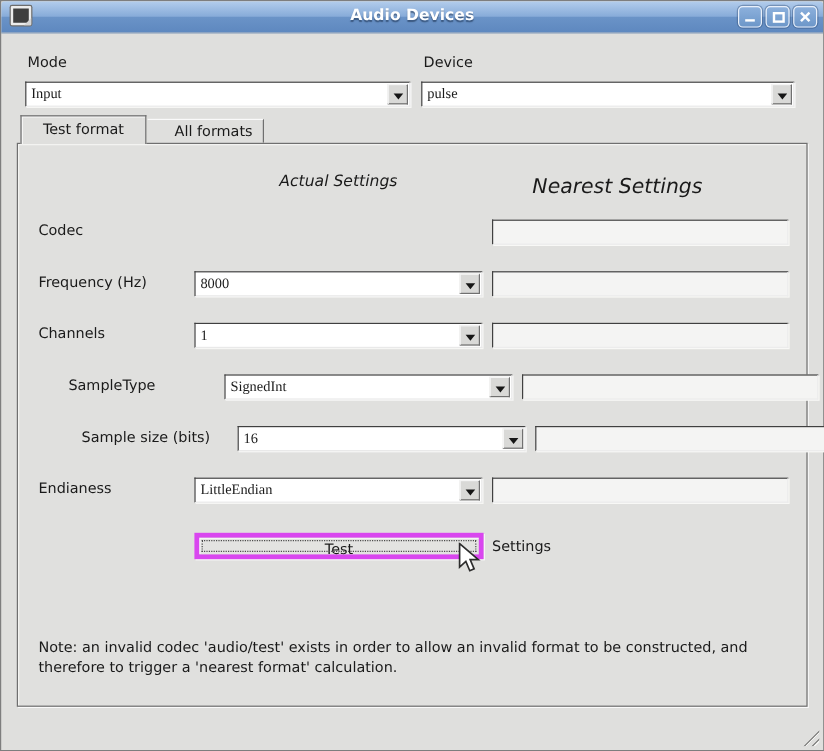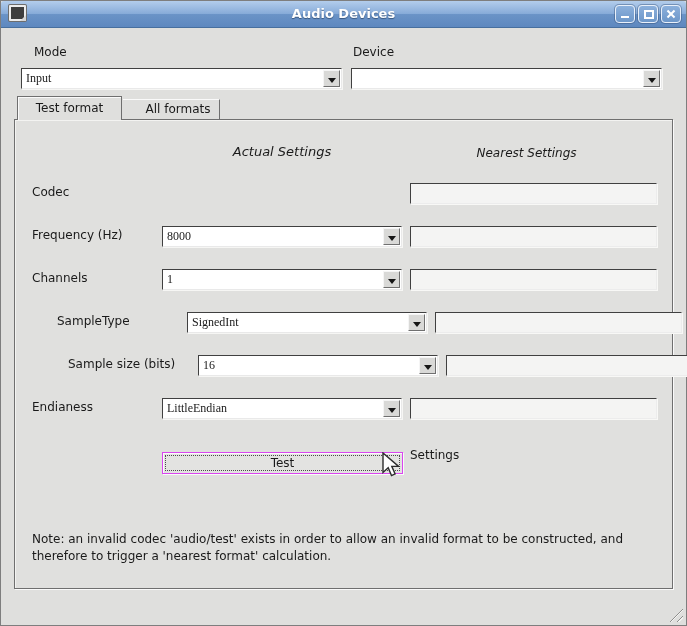--- a/index.html
+++ b/index.html
@@ -84,36 +84,36 @@
   }
   
   .panel {
     position:absolute; left:13px; top:118px; width:659px; height:470px; box-sizing:border-box;
     border:1px solid #6f6f6f; background:#e0e0de;
     box-shadow:1px 1px 0 #fafafa, inset 1px 1px 0 #f3f3f1;
     z-index:2;
   }
   .col-header { position:absolute; font-style:italic; text-align:center; }
   .col-header.actual { left:147px; width:240px; top:24px; font-size:13px; }
-  .col-header.nearest { left:388px; width:247px; top:26px; font-size:12px; }
+  .col-header.nearest { left:376px; width:247px; top:26px; font-size:17px; }
   .prow { position:absolute; left:0; width:100%; height:21px; }
   .plabel { position:absolute; left:17px; top:2px; white-space:nowrap; }
   .prow .combo { left:147px; top:0; width:240px; }
   .nfield {
     position:absolute; left:395px; top:0; width:247px; height:21px; box-sizing:border-box;
     background:#f4f4f3;
     border:1px solid; border-color:#404040 #ececec #ececec #404040;
     box-shadow:1px 1px 0 #f8f8f6;
   }
   
   .test-btn {
     position:absolute; left:147px; top:324px; width:241px; height:22px; box-sizing:border-box;
-    background:#e3e3e1; border:1px solid #d946ef;
+    background:#e3e3e1; border:4px solid #d946ef;
     box-shadow:inset 1px 1px 0 #fbfbfb, 1px 1px 0 #fafafa;
-    text-align:center; line-height:20px; cursor:default;margin-top:8px;
+    text-align:center; line-height:20px; cursor:default;
   }
   .test-btn .focus-rect {
     position:absolute; inset:2px; border:1px dotted #4c4c4c; pointer-events:none;
   }
   .status-lbl { position:absolute; left:395px; top:324px; height:22px; line-height:22px; }
   
   .note { position:absolute; left:17px; top:379px; width:640px; line-height:17px;margin-top:32px; }
   
   .grip {
     position:absolute; right:3px; bottom:3px; width:14px; height:14px;
@@ -140,30 +140,31 @@
       <div class="tb-btn">
           <span class="glyph-max"></span>
         </div>
       <div class="tb-btn">
           <span class="glyph-x1"></span>
           <span class="glyph-x2"></span>
         </div>
     </div>
   </div>
 
-  <div class="lbl" style="left:33px; top:44px;">Mode</div>
+  <div class="lbl" style="left:22px; top:44px;">Mode</div>
   <div class="combo" style="left:20px; top:67px; width:321px;">
     <span class="combo-value">Input</span>
     <span class="arrow-btn">
         <span class="tri"></span>
       </span>
   </div>
 
   <div class="lbl" style="left:352px; top:44px;">Device</div>
   <div class="combo" style="left:350px; top:67px; width:311px;">
+    <span class="combo-value">pulse</span>
     <span class="arrow-btn">
         <span class="tri"></span>
       </span>
   </div>
 
   <div class="tab active" style="left:16px; width:105px;"><span>Test format</span></div>
   <div class="tab inactive" style="left:122px; width:97px;padding-left:14px;"><span>All formats</span></div>
 
   <div class="panel">
 

